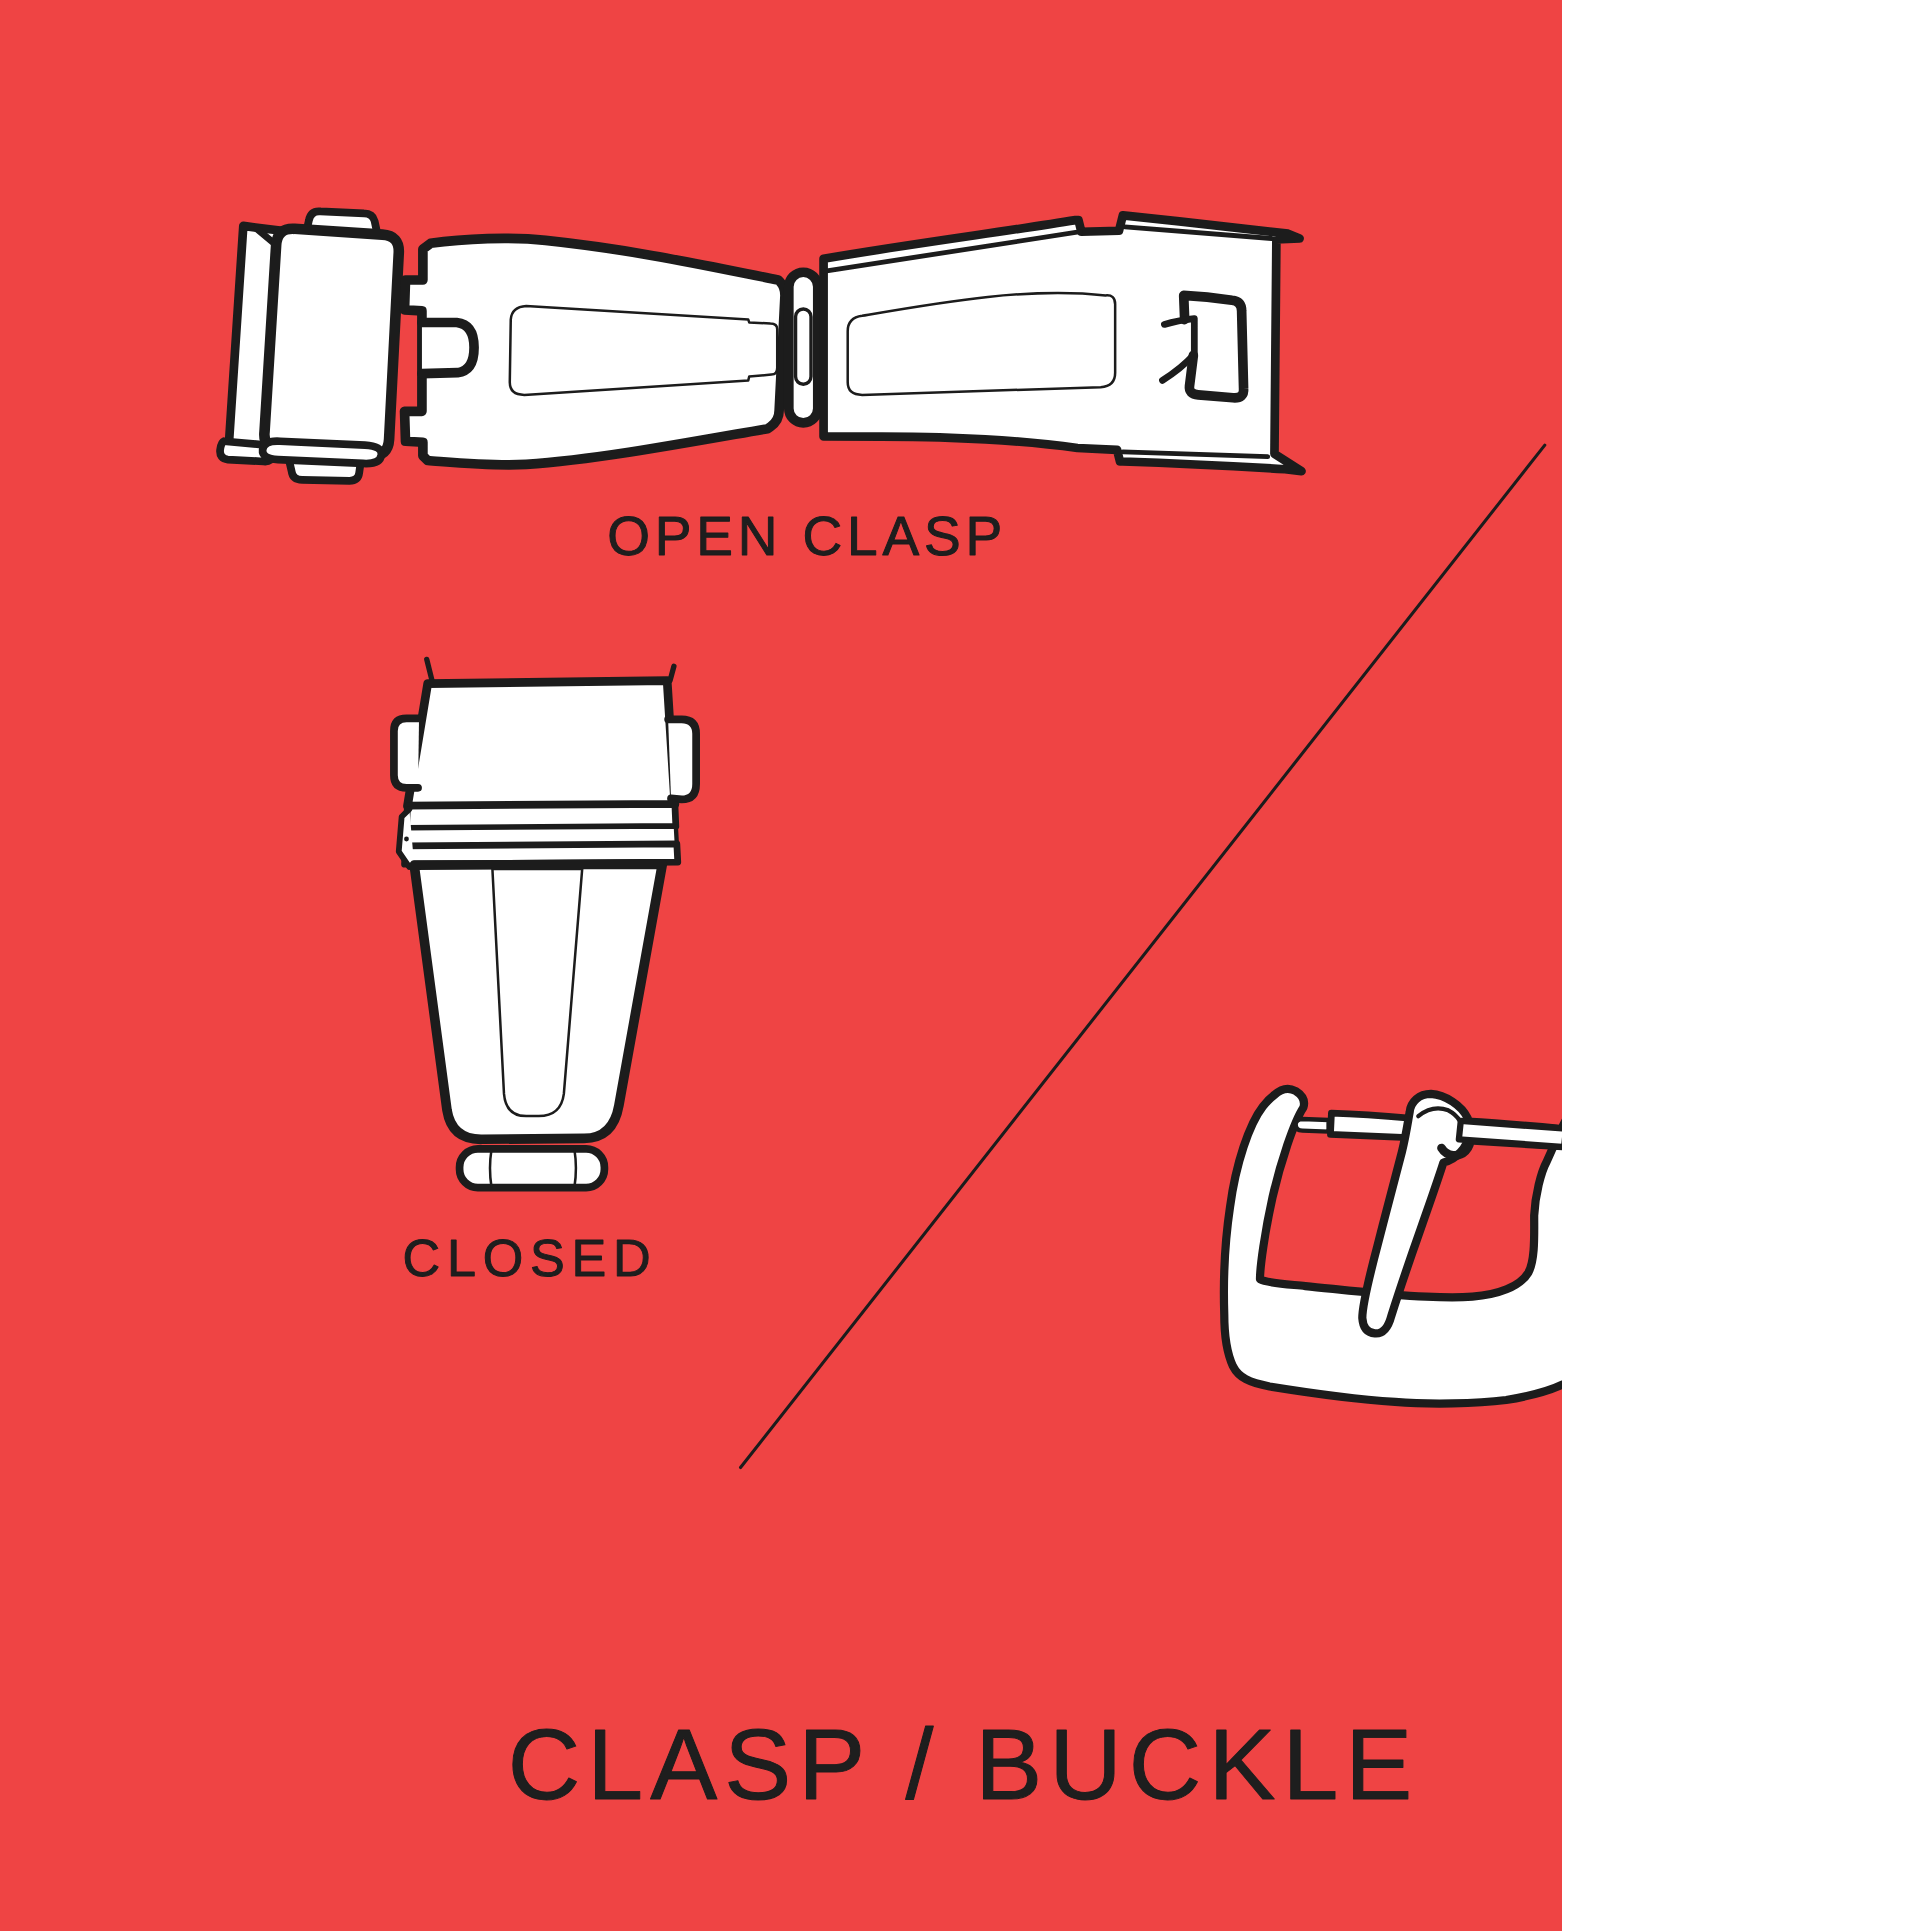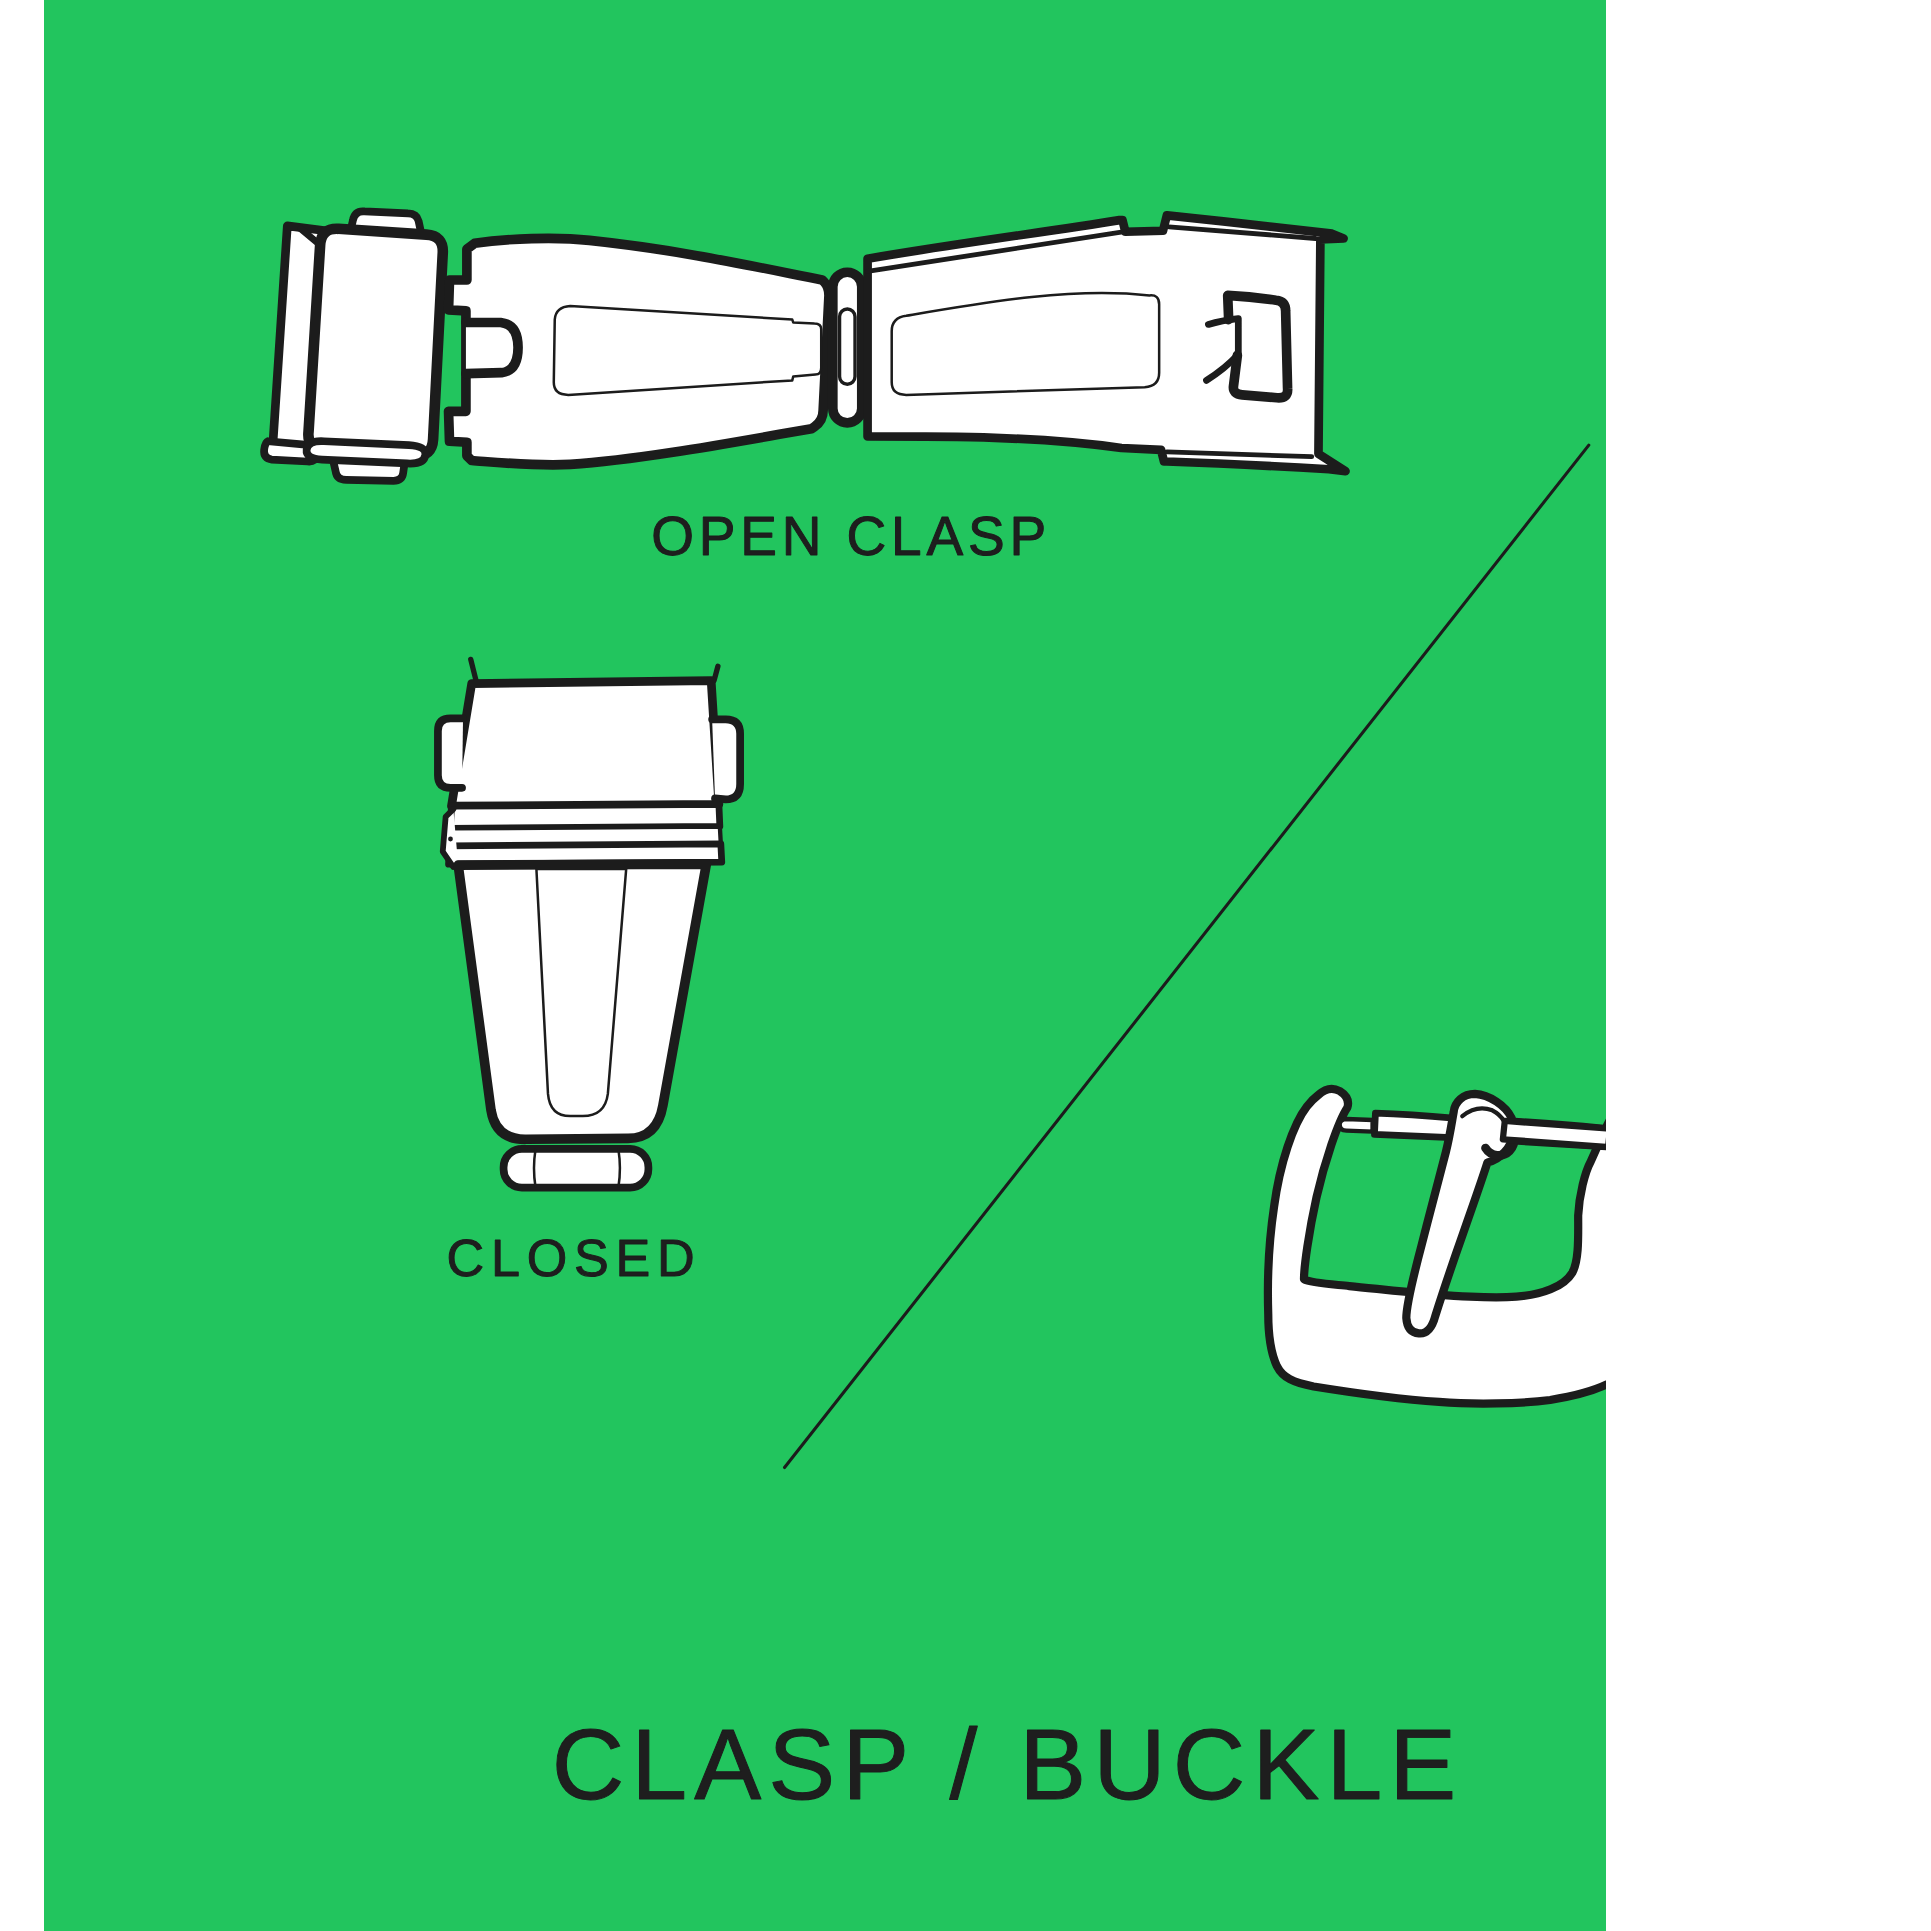--- a/index.html
+++ b/index.html
@@ -1,16 +1,16 @@
 <!DOCTYPE html>
 <html><head>
 <meta charset="utf-8">
 <style>
 html,body{margin:0;padding:0;background:#ffffff;}
-.page{position:relative;width:1562px;height:1931px;background:#22c55e;overflow:hidden;margin-left:44px;}
+.page{position:relative;width:1562px;height:1931px;background:#ef4444;overflow:hidden;}
 svg{position:absolute;top:0;left:0;}
 text{font-family:"Liberation Sans",sans-serif;fill:#1e1e1e;}
 </style>
 </head>
 <body>
 <div class="page">
 <svg width="1931" height="1931" viewBox="0 0 2000 2000">
 <g fill="none" stroke="#1c1c1c" stroke-linecap="round" stroke-linejoin="round">
 
 <g id="endpiece">

